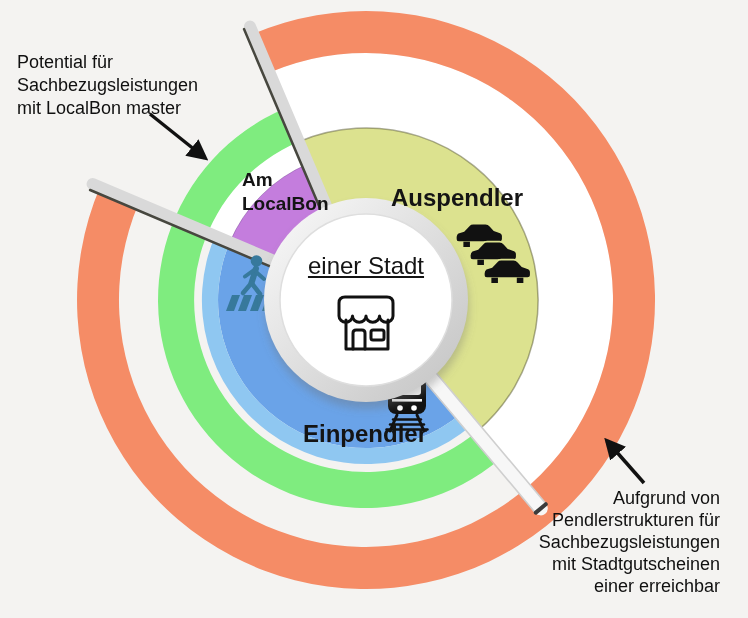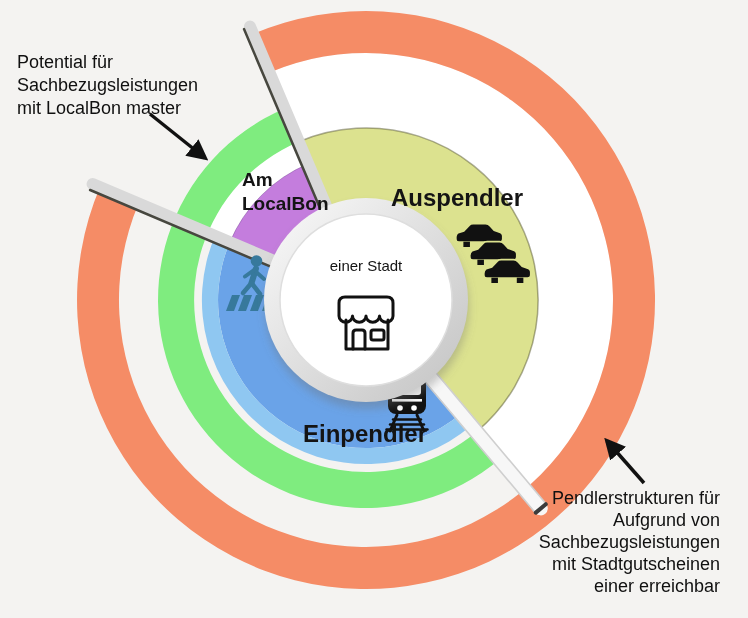--- a/index.html
+++ b/index.html
@@ -7,21 +7,21 @@
          font-family:"Liberation Sans",sans-serif;border-radius:12px;}
   .stage > svg{position:absolute;left:0;top:0;}
   .lbl{position:absolute;color:#141414;}
   .ann{font-size:18px;line-height:23px;color:#101010;}
   .ann span{display:block;}
   .ann-right{text-align:right;line-height:22px;}
   .sector-label{font-weight:bold;font-size:24px;text-align:center;}
   .wohnort-label{font-size:19px;line-height:24px;font-weight:600;}
   .center-label{text-align:center;}
   .center-title{font-weight:bold;font-size:20px;line-height:22px;}
-  .center-sub{font-size:15px;line-height:20px;}
+  .center-sub{font-size:24px;line-height:20px;text-decoration:underline;}
 </style>
 </head>
 <body>
 
 <div class="stage">
 
 <svg width="748" height="618" viewBox="0 0 748 618">
   <defs>
     <linearGradient id="rimGrad" x1="0" y1="0" x2="1" y2="1">
       <stop offset="0" stop-color="#fbfbfb"></stop>
@@ -134,22 +134,22 @@
   </g>
 </svg>
 
 <div class="lbl ann" style="left:17px;top:51px;">
   <span>Potential für</span>
   <span>Sachbezugsleistungen</span>
   <span>mit LocalBon master</span>
 </div>
 
 <div class="lbl ann ann-right" style="left:430px;top:487px;width:290px;">
+  <span>Aufgrund von</span>
   <span>Pendlerstrukturen für</span>
-  <span>Aufgrund von</span>
   <span>Sachbezugsleistungen</span>
   <span>mit Stadtgutscheinen</span>
   <span>einer erreichbar</span>
 </div>
 
 <div class="lbl sector-label" style="left:391px;top:184px;width:110px;">Auspendler</div>
 
 <div class="lbl sector-label" style="left:303px;top:420px;width:104px;font-size:24px;">Einpendler</div>
 
 <div class="lbl wohnort-label" style="left:236px;top:168px;margin-left:6px;">

